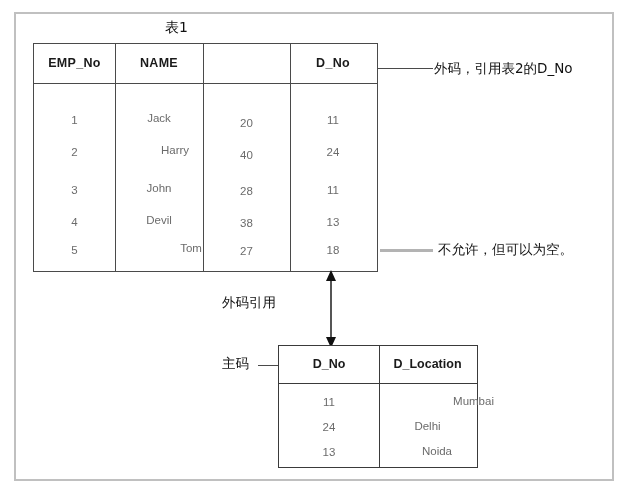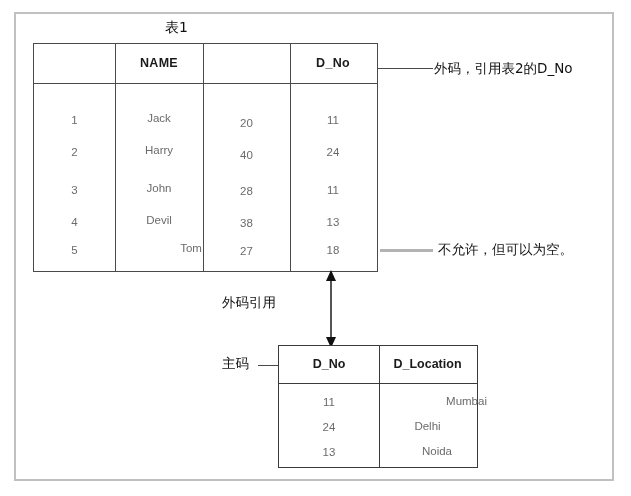--- a/index.html
+++ b/index.html
@@ -166,30 +166,31 @@
   <div class="caption" style="left:165px; top:19px; font-size:14px;">表1</div>
 
   <div class="table1">
 
     <div class="t1-vline" style="left:81px;"></div>
     <div class="t1-vline" style="left:169px;"></div>
     <div class="t1-vline" style="left:256px;"></div>
 
     <div class="t1-hline" style="top:39px;"></div>
 
+    <div class="t1-hdr-cell" style="left:0px;   width:81px;"><span>EMP_No</span></div>
     <div class="t1-hdr-cell" style="left:81px;  width:88px;text-align:center;"><span>NAME</span></div>
     <div class="t1-hdr-cell" style="left:256px; width:86px;"><span>D_No</span></div>
 
     <div class="t1-cell" style="left:0px;   width:81px; top:70px;">1</div>
     <div class="t1-cell" style="left:81px;  width:88px; top:68px;">Jack</div>
     <div class="t1-cell" style="left:169px; width:87px; top:73px;">20</div>
     <div class="t1-cell" style="left:256px; width:86px; top:70px;">11</div>
 
     <div class="t1-cell" style="left:0px;   width:81px; top:102px;">2</div>
-    <div class="t1-cell" style="left:81px;  width:88px; top:100px;">Harry</div>
+    <div class="t1-cell" style="left:81px;  width:88px; top:100px;padding-left:16px;">Harry</div>
     <div class="t1-cell" style="left:169px; width:87px; top:105px;">40</div>
     <div class="t1-cell" style="left:256px; width:86px; top:102px;">24</div>
 
     <div class="t1-cell" style="left:0px;   width:81px; top:140px;">3</div>
     <div class="t1-cell" style="left:81px;  width:88px; top:138px;">John</div>
     <div class="t1-cell" style="left:169px; width:87px; top:141px;">28</div>
     <div class="t1-cell" style="left:256px; width:86px; top:140px;">11</div>
 
     <div class="t1-cell" style="left:0px;   width:81px; top:172px;">4</div>
     <div class="t1-cell" style="left:81px;  width:88px; top:170px;">Devil</div>
@@ -222,21 +223,21 @@
   <div class="conn-dark" style="left:258px; top:365px; width:50px;"></div>
 
   <div class="table2">
     <div class="t2-vline"></div>
     <div class="t2-hline"></div>
 
     <div class="t2-hdr-cell" style="left:0px;   width:100px;"><span>D_No</span></div>
     <div class="t2-hdr-cell" style="left:100px; width:97px;"><span>D_Location</span></div>
 
     <div class="t2-cell" style="left:0px;   width:100px; top:50px;">11</div>
-    <div class="t2-cell" style="left:100px; width:97px;  top:49px;padding-left:39px;">Mumbai</div>
+    <div class="t2-cell" style="left:107px; width:97px;  top:49px;padding-left:39px;">Mumbai</div>
 
     <div class="t2-cell" style="left:0px;   width:100px; top:75px;">24</div>
     <div class="t2-cell" style="left:100px; width:97px;  top:74px;">Delhi</div>
 
     <div class="t2-cell" style="left:0px;   width:100px; top:100px;">13</div>
     <div class="t2-cell" style="left:100px; width:116px;  top:99px;">Noida</div>
   </div>
 
 </div>
 

